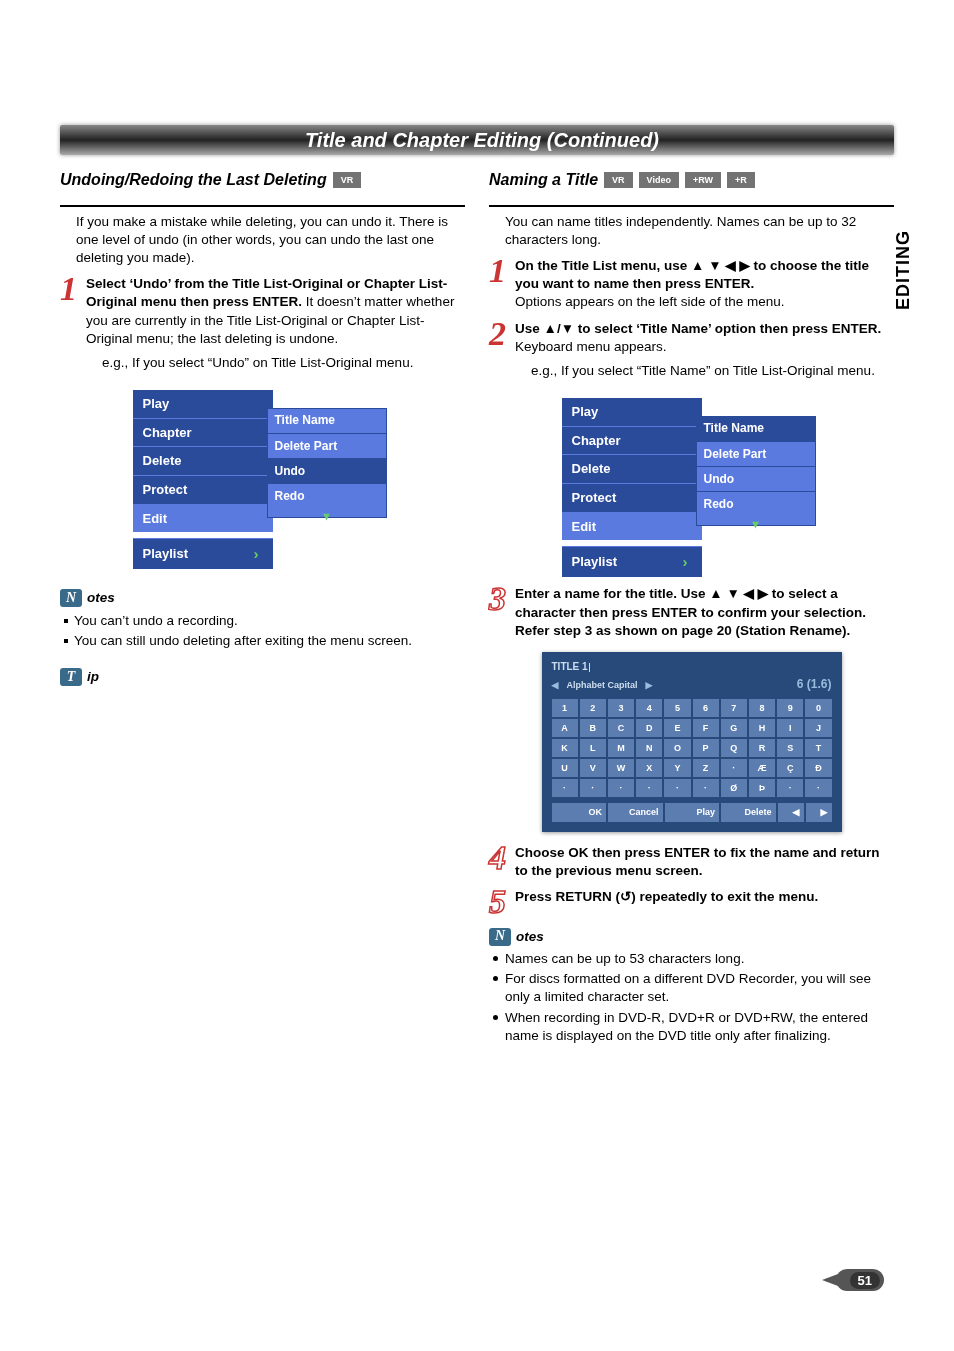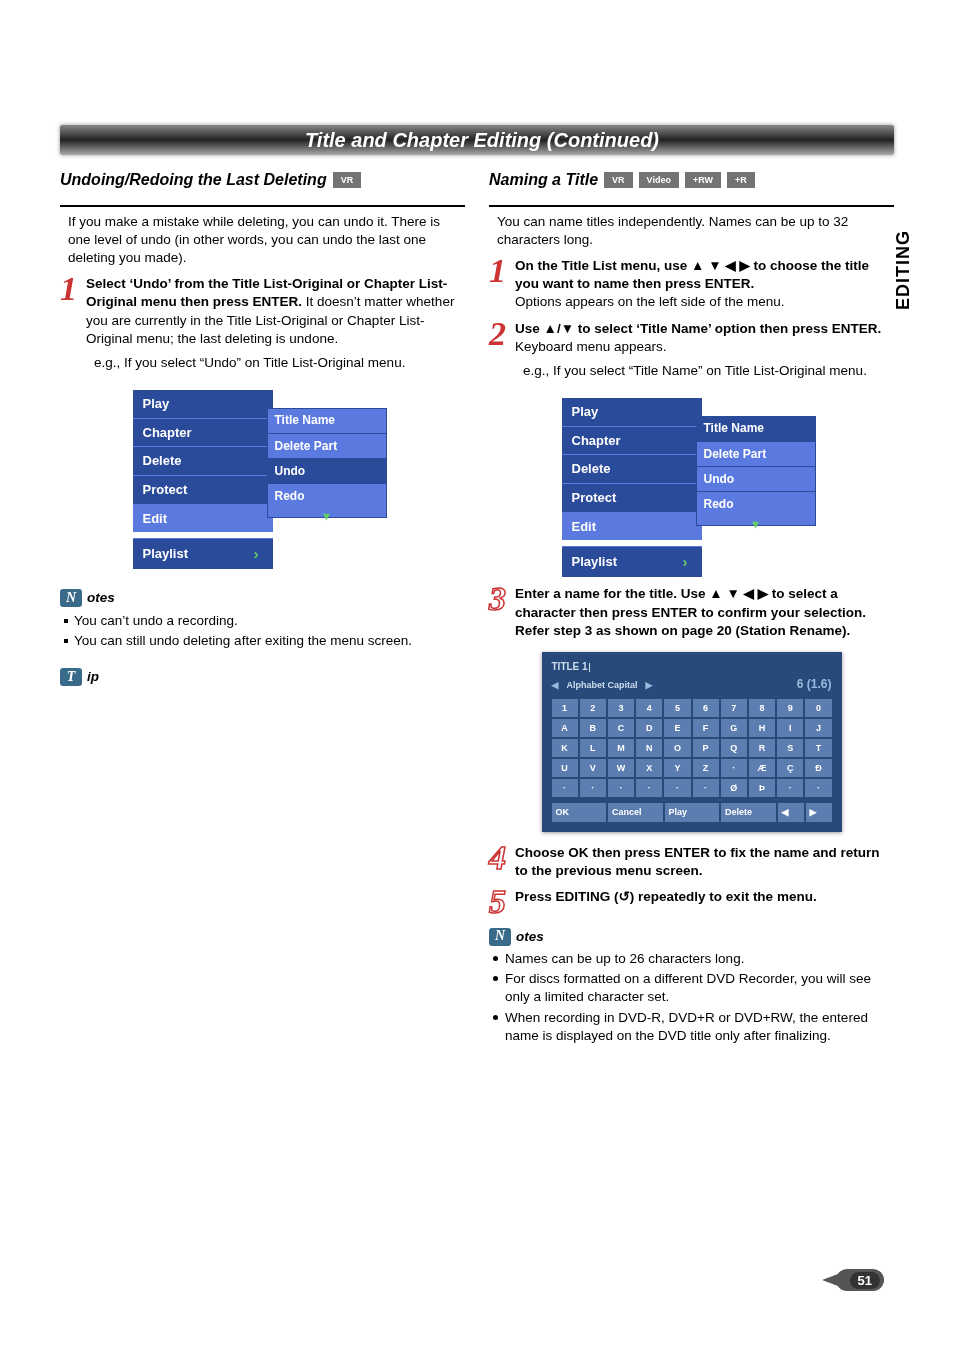--- a/index.html
+++ b/index.html
@@ -8,21 +8,21 @@
   .header-bar span { color:#fff; font-weight:bold; font-size:20px; font-style:italic;}
   .cols { display:flex; gap:24px; margin-top:14px;}
   .col { flex:1; font-size:13.5px; line-height:1.35;}
   .subhead { display:flex; align-items:center; gap:6px; font-weight:bold; font-style:italic; font-size:16px; border-bottom:2px solid #000; padding-bottom:14px; margin-bottom:6px;}
   .pill { display:inline-flex; align-items:center; justify-content:center; background:#737373; color:#fff; font-style:normal; font-weight:bold; font-size:9px; border-radius:0; padding:1px 8px; height:14px;}
   .step { display:flex; gap:4px; margin-top:8px;}
   .stepnum { font-family:serif; font-style:italic; font-weight:bold; font-size:34px; line-height:0.7; color:#c33; margin-top:2px; width:22px;}
   .stepnum.outline { color:#fff; -webkit-text-stroke:1.5px #c33; }
   .step .body { flex:1; }
   .step .body .bold { font-weight:bold; }
-  p { margin:6px 8px;}
+  p { margin:6px 16px;}
   ul { margin:4px 0 4px 4px; padding:0;}
   ul li { list-style:none; position:relative; padding-left:12px; margin:2px 0;}
   ul li::before { content:''; position:absolute; left:0; top:6px; width:5px; height:5px; background:#000; border-radius:50%;}
   ul.bul li::before { border-radius:0; width:4px; height:4px; top:7px;}
   ul.bul li { padding-left:10px;}
   .noteicon { display:inline-flex; align-items:center; gap:3px; font-weight:bold; font-style:italic; margin-top:14px;}
   .cursive-box { display:inline-flex; align-items:center; justify-content:center; width:22px; height:18px; background:#3a6a8a; color:#fff; font-family:cursive; font-style:italic; font-size:14px; border-radius:3px; margin-right:2px;}
   .tip { font-weight:bold; margin-top:6px;}
   
   .menu-wrap { display:flex; justify-content:center; margin:12px 0 6px;}
@@ -43,21 +43,21 @@
   
   .kbd-wrap { display:flex; justify-content:center; margin:12px 0;}
   .kbd { width:280px; background:#274a7a; padding:8px 10px 10px; font-size:9px; color:#cde; box-shadow:0 1px 4px rgba(0,0,0,.4);}
   .kbd .titlebar { font-weight:bold; font-size:10px; color:#cde; margin-bottom:3px;}
   .kbd .modebar { display:flex; justify-content:center; align-items:center; gap:8px; font-weight:bold; font-size:9px; margin-bottom:6px;}
   .kbd .modebar .mt { color:#cde;}
   .kbd .modebar .count { margin-left:auto; font-size:12px; color:#9bd;}
   .kbd .grid { display:grid; grid-template-columns:repeat(10,1fr); gap:2px; margin-bottom:2px;}
   .kbd .key { background:#5c7db0; color:#fff; text-align:center; padding:3px 0; font-size:9px; font-weight:bold;}
   .kbd .bottom { display:flex; gap:2px; margin-top:6px;}
-  .kbd .btn { background:#5c7db0; color:#fff; text-align:left; padding:3px 4px; font-size:9px; font-weight:bold; flex:1;}
+  .kbd .btn { background:#5c7db0; color:#fff; text-align:right; padding:3px 4px; font-size:9px; font-weight:bold; flex:1;}
   .kbd .btn.sm { flex:0 0 18px;}
   .cursor { display:inline-block; width:1px; height:9px; background:#cde; vertical-align:middle; margin-left:1px;}
   
   .sidetab { position:absolute; right:40px; top:230px; writing-mode:vertical-rl; transform:rotate(180deg); font-weight:bold; font-size:18px; letter-spacing:1px;}
   
   .pnum { position:absolute; bottom:60px; right:70px; }
   .pnum-pill { display:inline-flex; align-items:center; background:#555; border-radius:12px; padding:0 4px 0 14px; height:22px; color:#fff; font-weight:bold; font-size:13px; position:relative;}
   .pnum-pill::before { content:''; position:absolute; left:-14px; top:5px; width:0; height:0; border-top:6px solid transparent; border-bottom:6px solid transparent; border-right:16px solid #555;}
   .pnum-inner { background:#333; border-radius:10px; padding:1px 8px; display:inline-block;}
 </style>
@@ -267,29 +267,29 @@
           </div>
         </div>
       </div>
 
       <div class="step">
         <div class="stepnum outline">4</div>
         <div class="body"><span class="bold">Choose OK then press ENTER to fix the name and return to the previous menu screen.</span></div>
       </div>
       <div class="step">
         <div class="stepnum outline">5</div>
-        <div class="body"><span class="bold">Press EDITING (↺) repeatedly to exit the menu.</span></div>
+        <div class="body"><span class="bold">Press RETURN (↺) repeatedly to exit the menu.</span></div>
       </div>
 
       <div class="noteicon">
         <span class="cursive-box">N</span>
         <span>otes</span>
       </div>
       <ul>
-        <li>Names can be up to 26 characters long.</li>
+        <li>Names can be up to 53 characters long.</li>
         <li>For discs formatted on a different DVD Recorder, you will see only a limited character set.</li>
         <li>When recording in DVD-R, DVD+R or DVD+RW, the entered name is displayed on the DVD title only after finalizing.</li>
       </ul>
     </div>
   </div>
 
   <div class="pnum">
     <span class="pnum-pill">
         <span class="pnum-inner">51</span>
       </span>

